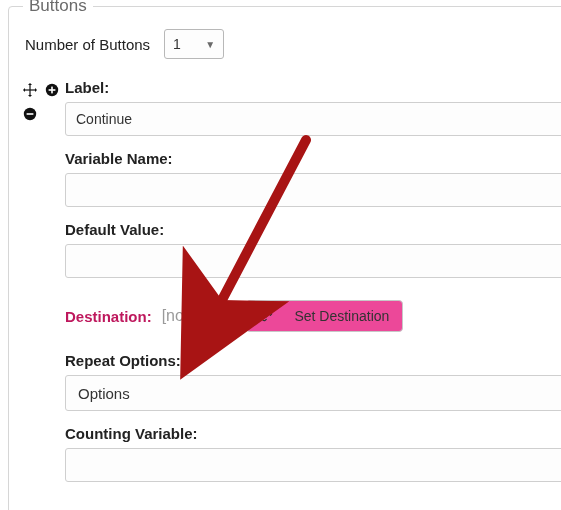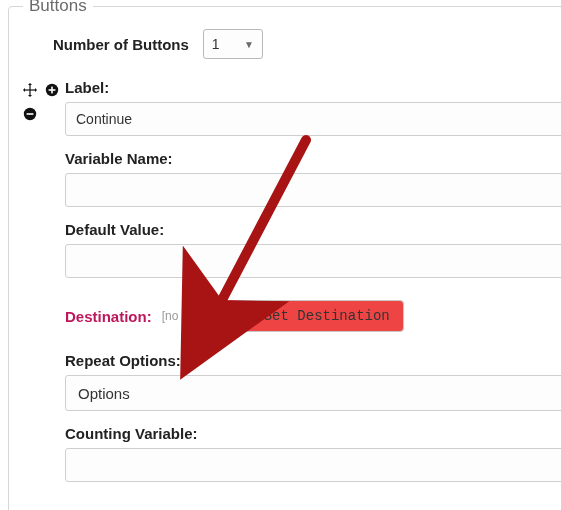--- a/index.html
+++ b/index.html
@@ -31,24 +31,23 @@
       color: #6b6b6b;
       transform: translateY(-50%);
     }
     .row-top {
       display: flex;
       align-items: center;
       gap: 14px;
       margin: 10px 0 20px 6px;
     }
     .top-label {
-      font-weight: 700;
+      font-weight: 400;
       font-size: 15px;
       color: #222;
-      margin-left: 28px;
     }
     .select-wrap {
       width: 60px;
       height: 30px;
       border: 1px solid #b8b8b8;
       border-radius: 3px;
       display: flex;
       align-items: center;
       justify-content: space-between;
       padding: 0 8px;
@@ -117,34 +116,33 @@
       margin-top: 22px;
       margin-bottom: 20px;
     }
     .dest-label {
       font-weight: 700;
       font-size: 15px;
       color: #be185d;
     }
     .dest-val {
       color: #9a9a9a;
-      font-size: 12px;
+      font-size: 16px;
     }
     .btn-outline {
       display: inline-flex;
       align-items: center;
-      gap: 8px;
+      gap: 20px;
       border: 1px solid #c7c7c7;
       border-radius: 4px;
-      background: #ef4444;
+      background: #ec4899;
       padding: 7px 13px;
       font-size: 14px;
       color: #333;
       cursor: pointer;
-      font-family: Liberation Mono, monospace;
     }
     .btn-outline svg { display: block; }
     .repeat-select {
       width: 100%;
       height: 36px;
       border: 1px solid #cfcfcf;
       border-radius: 3px;
       padding: 0 12px;
       font-size: 15px;
       color: #333;

